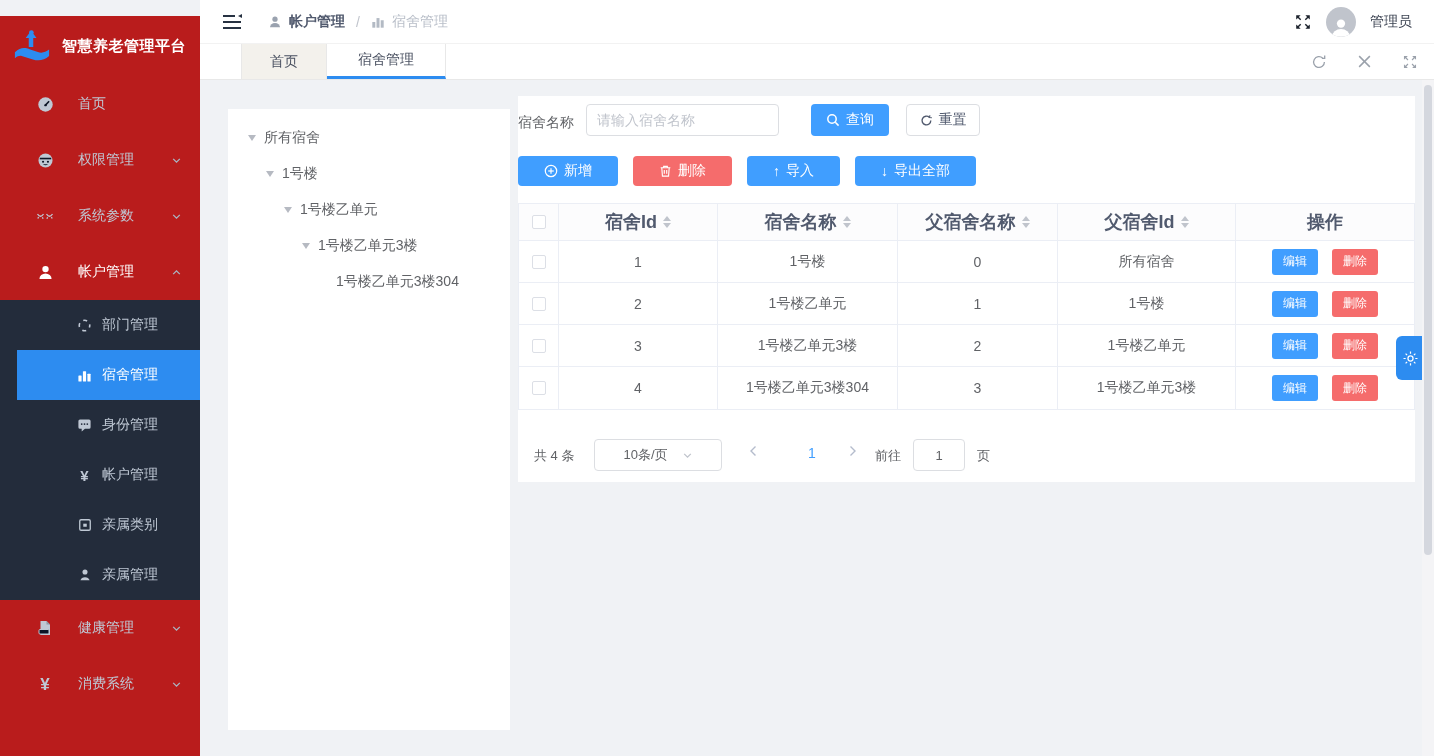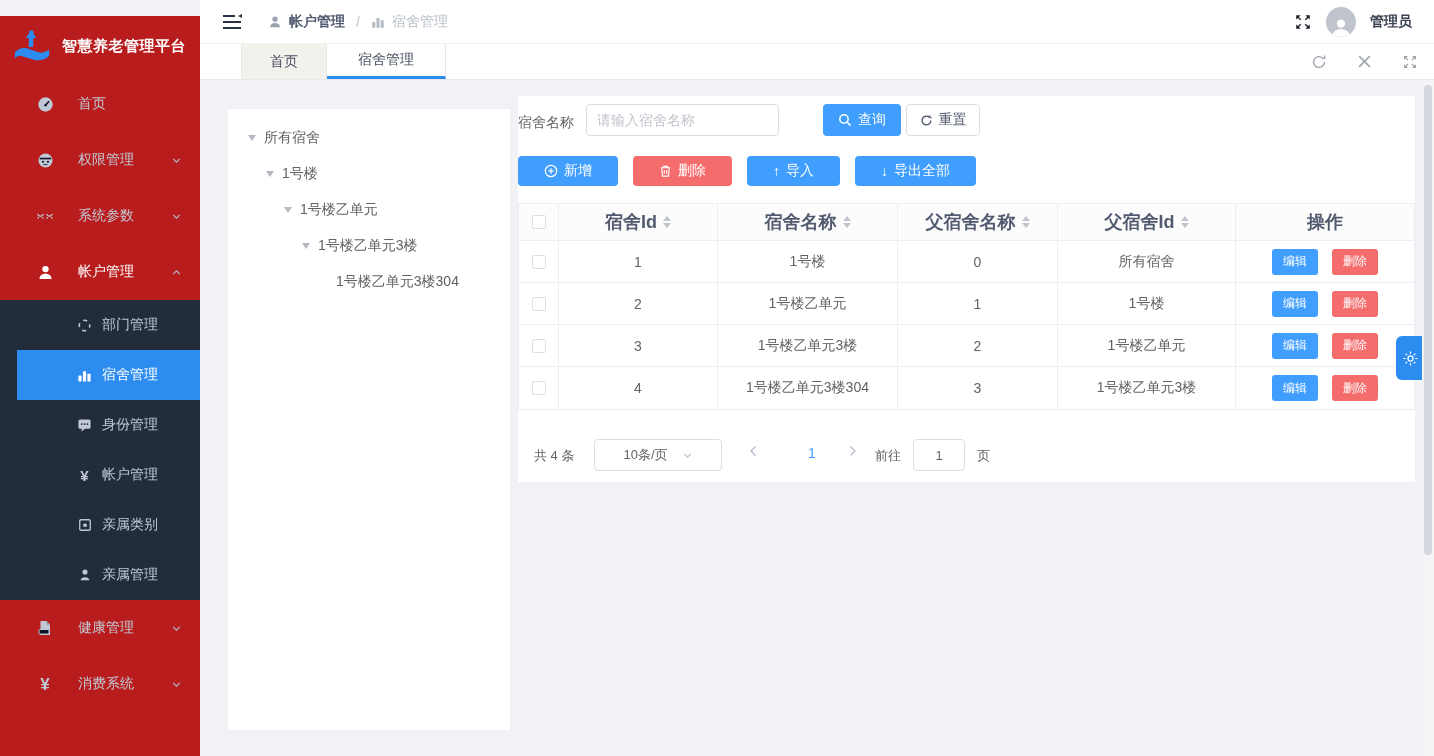--- a/index.html
+++ b/index.html
@@ -21,21 +21,21 @@
   .yen-glyph { font-size:15px; font-weight:bold; line-height:1; }
 
   
   .header { position:absolute; left:200px; top:0; right:0; height:44px; background:#ffffff; display:flex; align-items:center; border-bottom:1px solid #f2f2f2; z-index:4; }
   .hamburger { margin-left:22px; display:flex; cursor:pointer; }
   .breadcrumb { display:flex; align-items:center; margin-left:26px; font-size:14px; gap:7px; }
   .bc-strong { color:#515a6e; font-weight:bold; }
   .bc-sep { color:#c0c4cc; margin:0 4px; }
   .bc-dim { color:#b8bec8; }
   .bc-icon { display:flex; }
-  .header-right { margin-left:auto; display:flex; align-items:center; margin-right:22px; gap:14px;font-weight:bold; }
+  .header-right { margin-left:auto; display:flex; align-items:center; margin-right:22px; gap:14px; }
   .avatar { width:30px; height:30px; border-radius:50%; background:#c0c4cc; display:flex; align-items:flex-end; justify-content:center; overflow:hidden; }
   .username { font-size:14px; color:#3c4352; }
 
   
   .tabbar { position:absolute; left:200px; top:44px; right:0; height:36px; background:#ffffff; border-bottom:1px solid #e8e8e8; display:flex; align-items:stretch; z-index:4; }
   .tab { display:flex; align-items:center; justify-content:center; font-size:14px; color:#495060; cursor:pointer; border-right:1px solid #e8e8e8; }
   .tab.t-first { margin-left:41px; width:86px; background:#f3f1ec; border-left:1px solid #e8e8e8; }
   .tab.t-active { width:119px; background:#ffffff; border-bottom:3px solid #2d8cf0; }
   .tab-actions { margin-left:auto; display:flex; align-items:center; gap:30px; margin-right:16px; color:#9aa1ab; }
   .tab-actions span { display:flex; cursor:pointer; }
@@ -48,21 +48,21 @@
 
   
   .main { position:absolute; left:518px; top:96px; width:897px; height:386px; background:#ffffff; }
   .form-label { position:absolute; left:0; top:11px; width:62px; height:30px; line-height:30px; font-size:14px; color:#606266; }
   .form-input { position:absolute; left:68px; top:8px; width:193px; height:32px; border:1px solid #dcdee2; border-radius:4px; padding:0 10px; font-size:14px; color:#606266; outline:none; font-family:inherit; }
   .form-input::placeholder { color:#c0c4cc; }
   .btn { display:inline-flex; align-items:center; justify-content:center; gap:6px; border:none; border-radius:4px; font-size:14px; cursor:pointer; font-family:inherit; }
   .btn-blue { background:#409eff; color:#ffffff; }
   .btn-red { background:#f56c6c; color:#ffffff; }
   .btn-plain { background:#ffffff; color:#515a6e; border:1px solid #dcdee2; }
-  .btn-query { position:absolute; left:305px; top:8px; width:78px; height:32px; }
+  .btn-query { position:absolute; left:293px; top:8px; width:78px; height:32px; }
   .btn-reset { position:absolute; left:388px; top:8px; width:74px; height:32px; }
   .toolbar { position:absolute; left:0; top:60px; display:flex; gap:15px; }
   .toolbar .btn { height:30px; padding:0 26px; }
   .arrow-glyph { font-size:14px; line-height:1; }
 
   
   .table { position:absolute; left:0; top:107px; width:897px; border:1px solid #ebeef5; }
   .trow { display:grid; grid-template-columns:40px 159px 180px 160px 178px 1fr; }
   .tcell { height:42px; border-right:1px solid #ebeef5; border-bottom:1px solid #ebeef5; display:flex; align-items:center; justify-content:center; font-size:14px; color:#606266; background:#ffffff; }
   .trow .tcell:last-child { border-right:none; }

